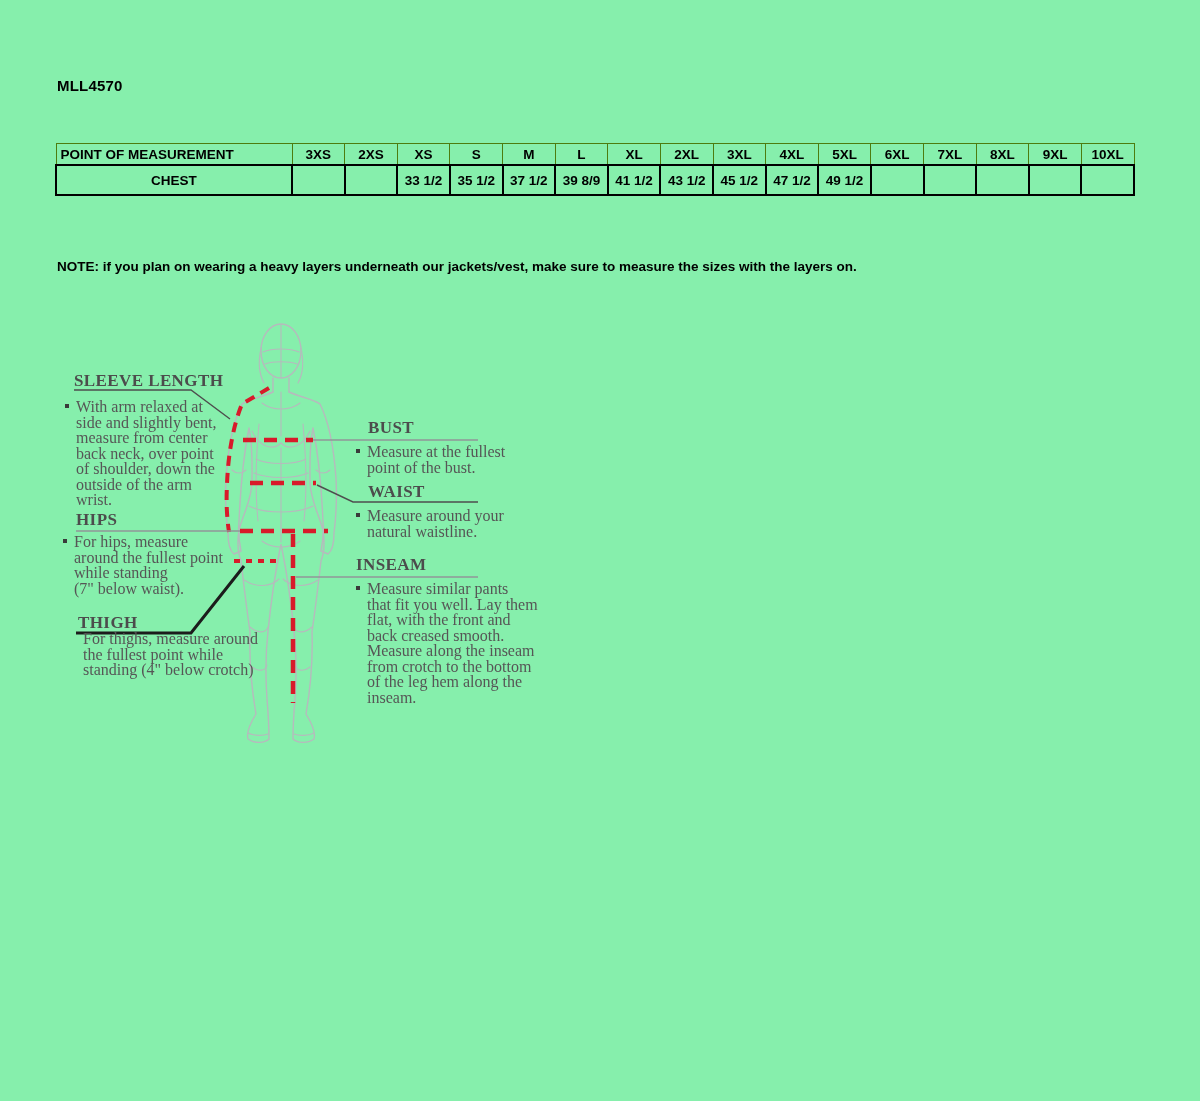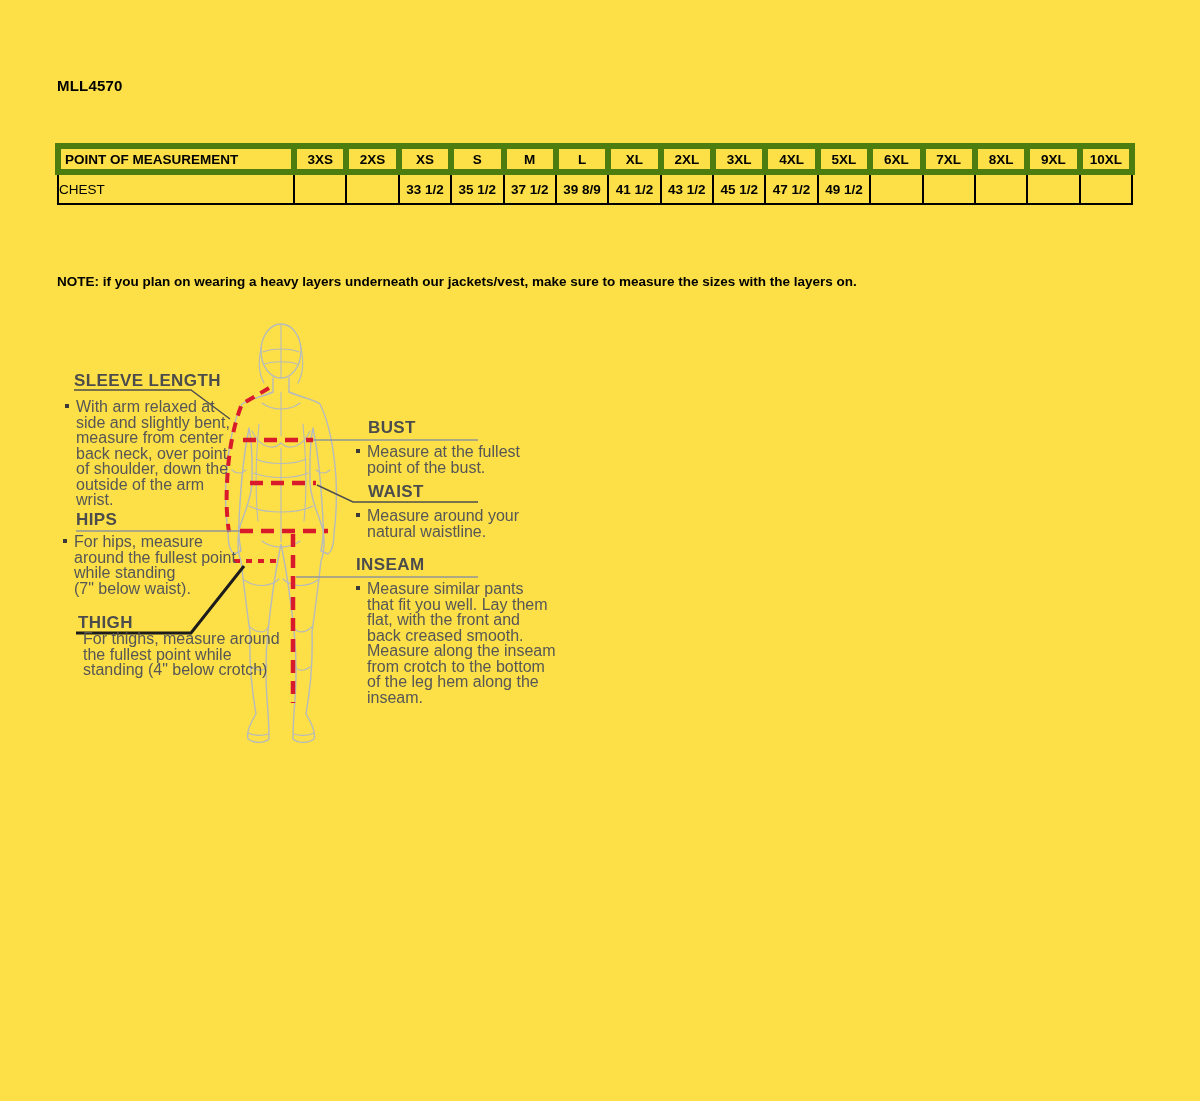--- a/index.html
+++ b/index.html
@@ -1,29 +1,29 @@
 <!DOCTYPE html>
 <html style="--accent-red: #d81a2a; --figure-gray: #b6babd; --heading-gray: #4c4c4c; --desc-gray: #565656; --pointer-gray: #909699; --line-black: #1c1c1c;"><head>
 <meta charset="utf-8">
 <style>
   html,body{margin:0;padding:0;background:#fff;}
-  .page{position:relative;width:1200px;height:1101px;background:#fde047;
+  .page{position:relative;width:1200px;height:1101px;background:#86efac;
         font-family:"Liberation Sans",sans-serif;overflow:hidden;color:#000;}
 
   .doc-title{position:absolute;left:57px;top:77px;font-size:15px;font-weight:bold;letter-spacing:.2px;}
 
   table.size{position:absolute;left:55px;top:143px;width:1080px;border-collapse:collapse;table-layout:fixed;}
-  table.size th{border:6px solid #4d7c0f;font-size:13.5px;font-weight:bold;height:20px;padding:0;text-align:center;}
+  table.size th{border:1px solid #4d7c0f;font-size:13.5px;font-weight:bold;height:20px;padding:0;text-align:center;}
   table.size th.pom{text-align:left;padding-left:4px;}
   table.size td{border:2px solid #000;font-size:13.5px;font-weight:bold;height:28px;padding:0;text-align:center;}
-  table.size td.rowlabel{text-align:left;font-weight:normal;}
-
-  .note{position:absolute;left:57px;top:274px;font-size:13.5px;font-weight:bold;}
-
-  .diagram{position:absolute;left:0;top:0;width:1200px;height:1101px;}
+  table.size td.rowlabel{text-align:center;font-weight:bold;}
+
+  .note{position:absolute;left:57px;top:259px;font-size:13.5px;font-weight:bold;}
+
+  .diagram{position:absolute;left:0;top:0;width:1200px;height:1101px;font-family:Liberation Serif, serif;}
   .dg-svg{position:absolute;left:0;top:300px;}
 
   .fig{fill:none;stroke:var(--figure-gray,#b6babd);stroke-width:1.4;stroke-linecap:round;stroke-linejoin:round;}
   .fig2{fill:none;stroke:var(--figure-gray,#b6babd);stroke-width:1.1;stroke-linecap:round;stroke-linejoin:round;}
   .red{fill:none;stroke:var(--accent-red,#d81a2a);stroke-width:4.5;stroke-dasharray:13 8;}
   .red-sleeve{fill:none;stroke:var(--accent-red,#d81a2a);stroke-width:4;stroke-dasharray:10 7;}
   .red-dot{fill:none;stroke:var(--accent-red,#d81a2a);stroke-width:4;stroke-dasharray:6 6;}
   .ptr{fill:none;stroke:var(--pointer-gray,#909699);stroke-width:1.4;}
   .ptrd{fill:none;stroke:#4e4e4e;stroke-width:1.4;}
   .blk{fill:none;stroke:var(--line-black,#1c1c1c);stroke-width:3;stroke-linejoin:miter;}

